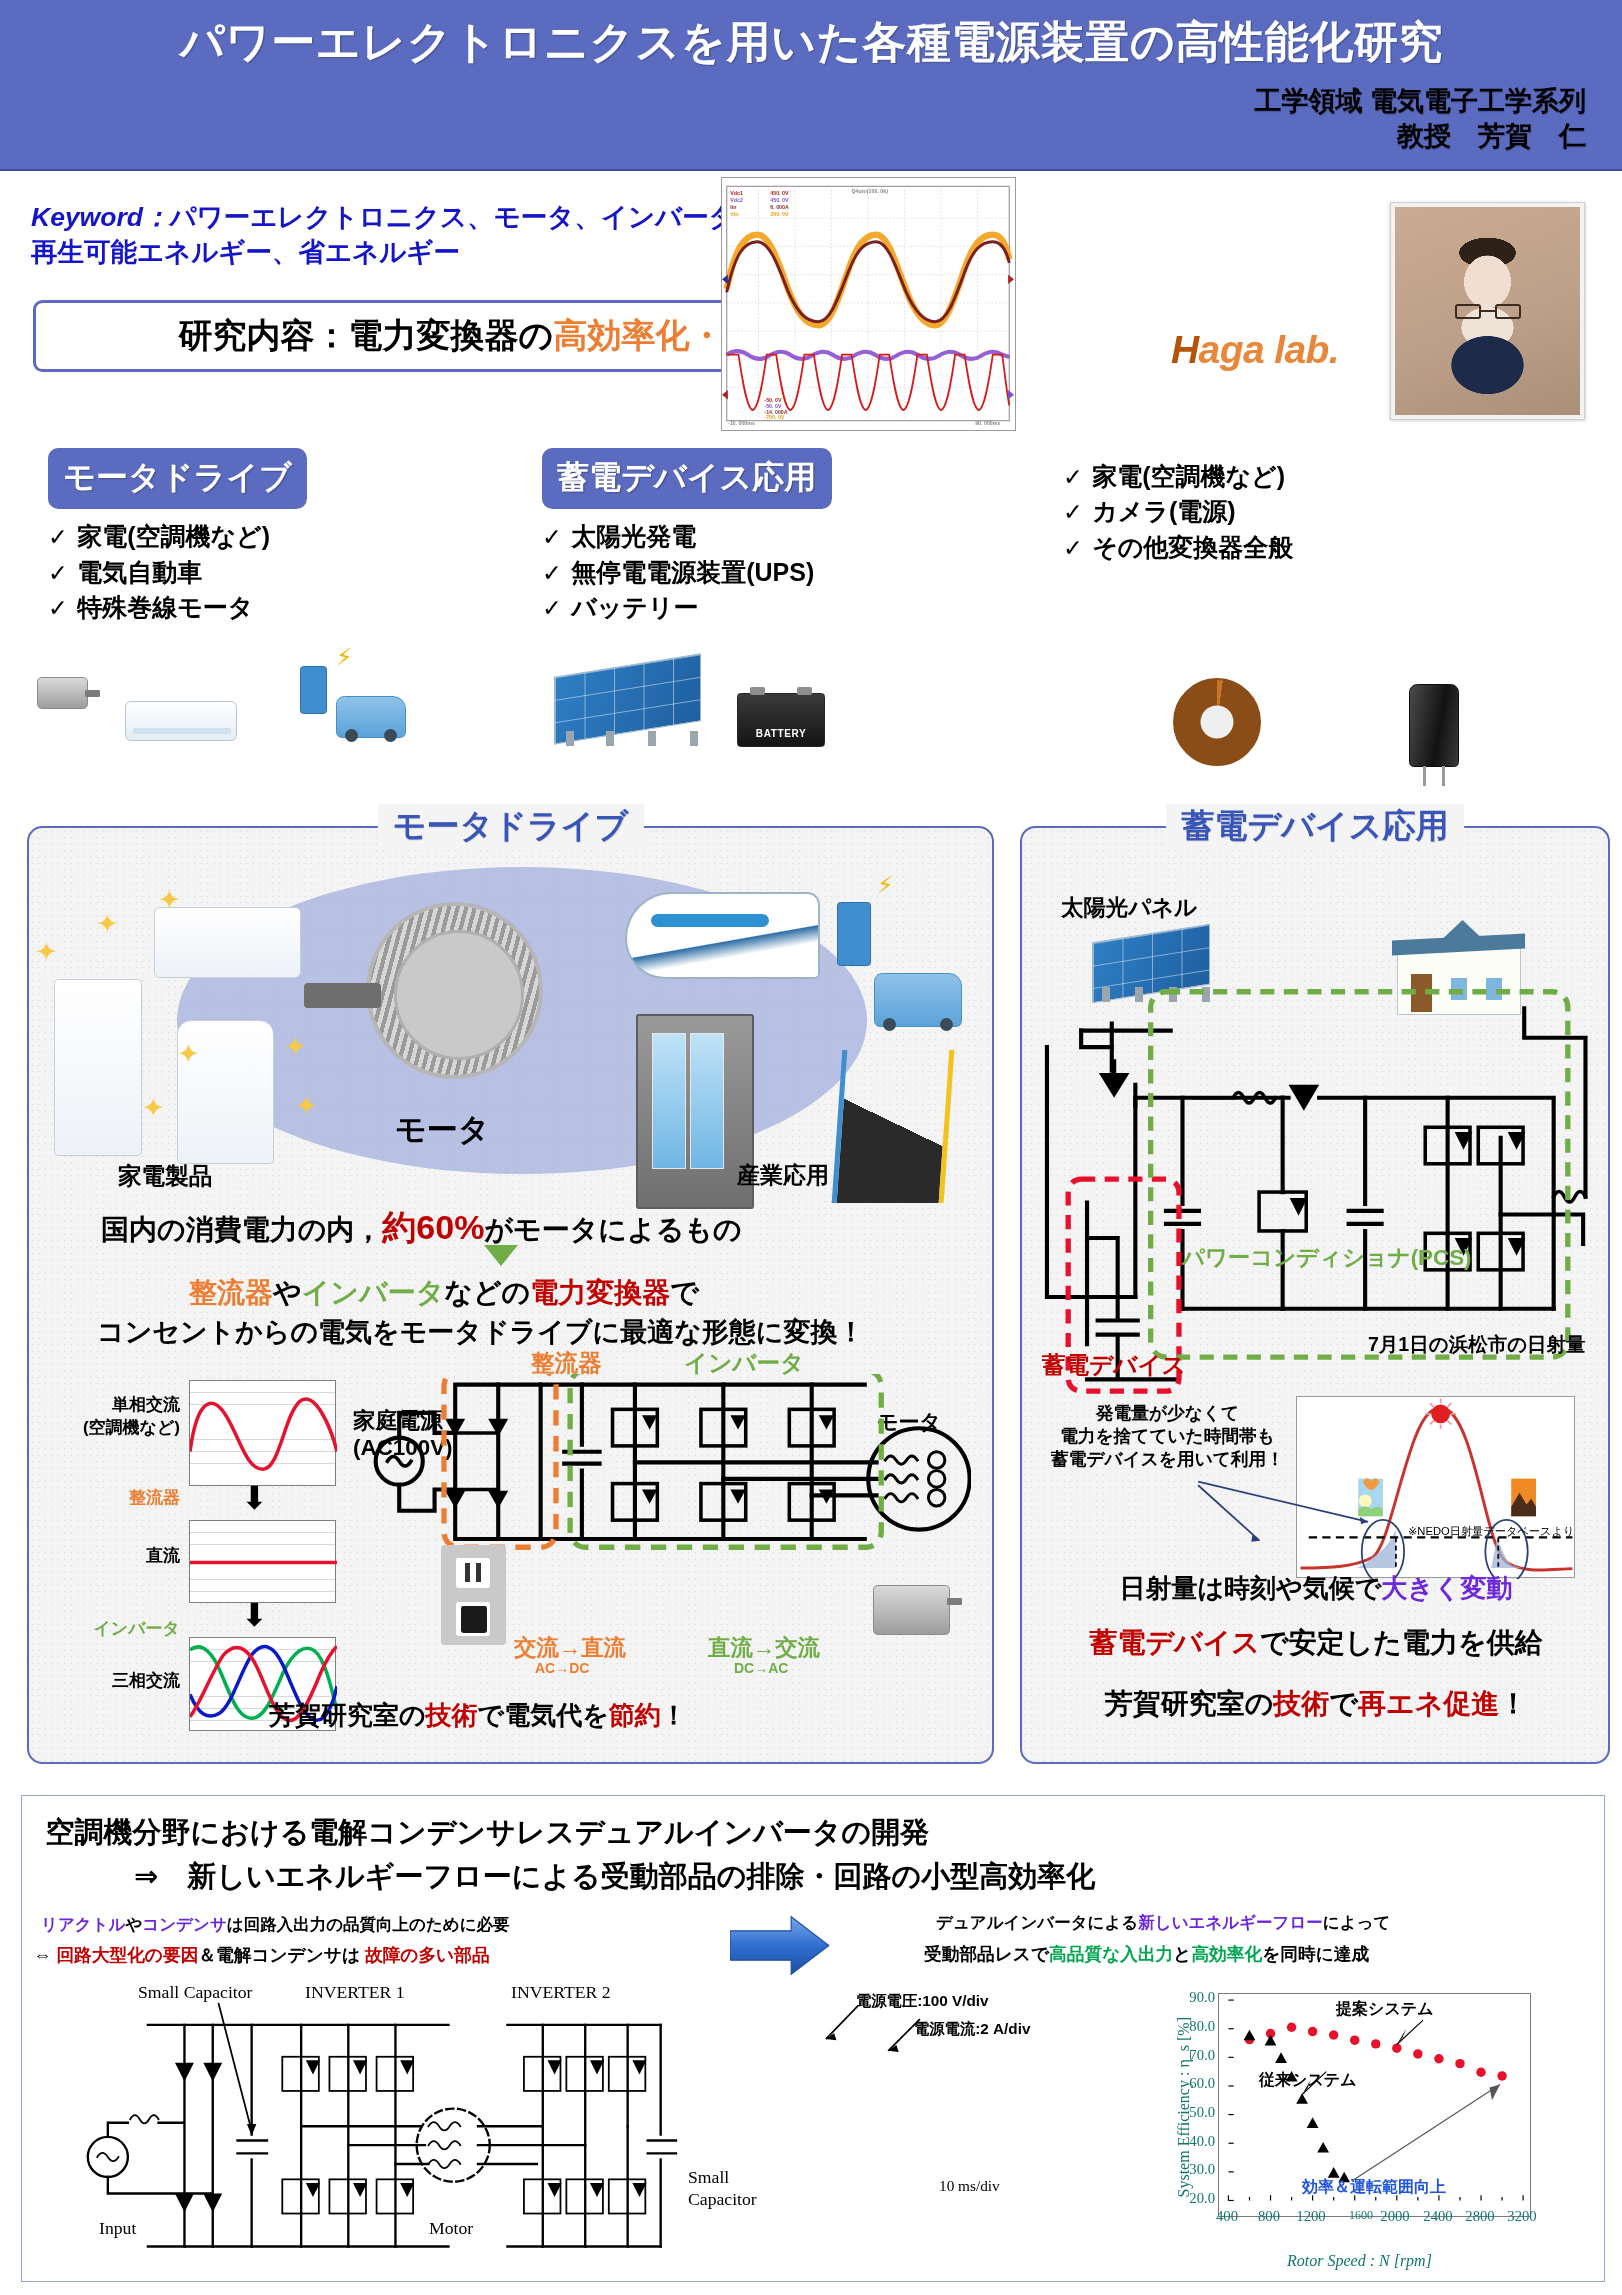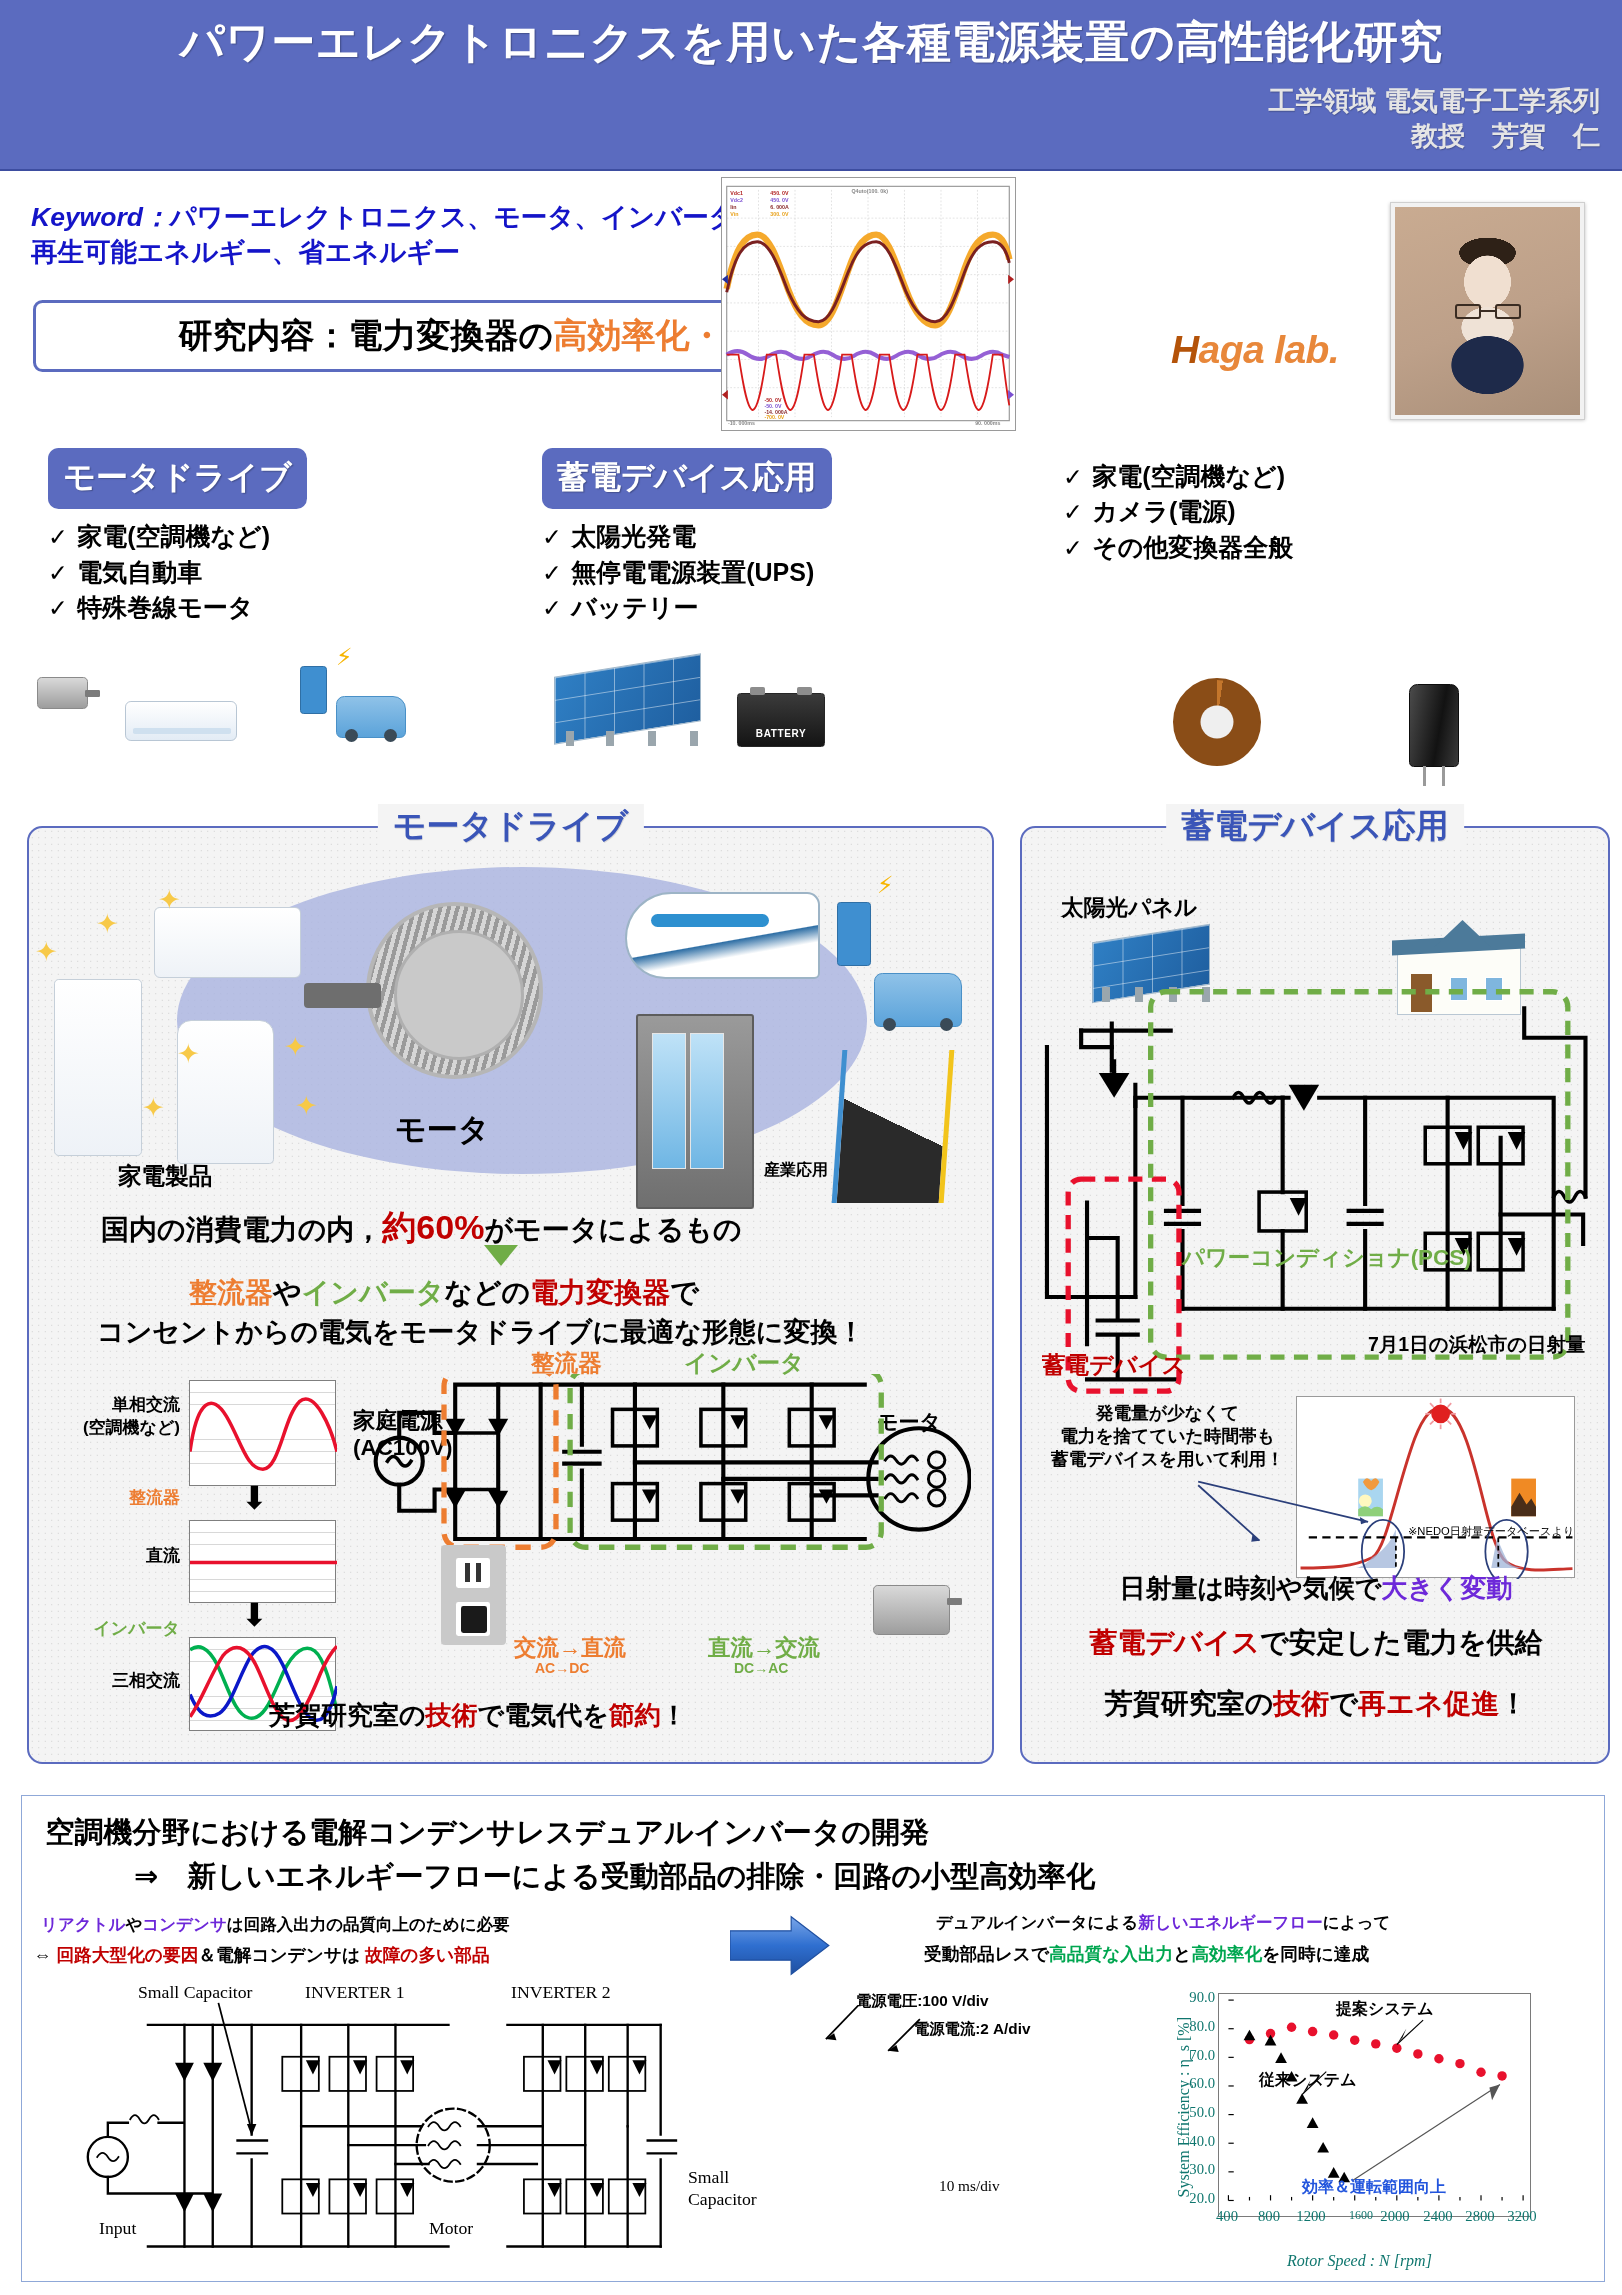--- a/index.html
+++ b/index.html
@@ -16,21 +16,21 @@
     background:#5b6bbf;
     border-bottom:2.4px solid #3d4da0;
   }
   .header-title {
     position:absolute; left:0; top:13px; width:1623px;
     text-align:center; color:#ffffff;
     font-size:44px; font-weight:bold; letter-spacing:0.6px;
     text-shadow:1.2px 1.2px 1.2px rgba(0,0,0,0.25);
   }
   .header-sub1, .header-sub2 {
-    position:absolute; right:23px; color:#e5e5e5; font-weight:bold;
+    position:absolute; right:37px; color:#000000; font-weight:bold;
     text-shadow:0.6px 0.6px 1.2px rgba(0,0,0,0.25);
   }
   .header-sub1 { top:83px; font-size:27px; }
   .header-sub2 { top:118px; font-size:27px; }
 
   
   .keyword {
     position:absolute; left:31px; top:200px; width:1091px;
     color:#1414c8; font-weight:bold; font-size:26.5px; line-height:1.32;
   }
@@ -397,21 +397,21 @@
   <div class="wheel l"></div>
     <div class="wheel r"></div>
 </div>
 <div class="elevator" style="left:636px; top:1014px;">
   <div class="door l"></div>
     <div class="door r"></div>
 </div>
 <div class="escalator" style="left:837px; top:1050px;"></div>
 
 <div class="spark-text" style="left:118px; top:1160px; font-size:23.6px;">家電製品</div>
-<div class="spark-text" style="left:764px; top:1160px; font-size:16px;">産業応用</div>
+<div class="spark-text" style="left:737px; top:1160px; font-size:23px;">産業応用</div>
 
 <div class="spark-text" style="left:101px; top:1205px; font-size:28px;">
   <span>国内の消費電力の内，</span><span class="txt-60">約60%</span><span>がモータによるもの</span>
 </div>
 <div class="tri-down" style="left:484px; top:1245px;"></div>
 
 <div class="spark-text" style="left:189px; top:1274px; font-size:28px;">
   <span class="orange">整流器</span><span>や</span><span class="green">インバータ</span><span>などの</span><span class="red">電力変換器</span><span>で</span>
 </div>
 <div class="spark-text" style="left:97px; top:1314px; font-size:27px;">コンセントからの電気をモータドライブに最適な形態に変換！</div>

